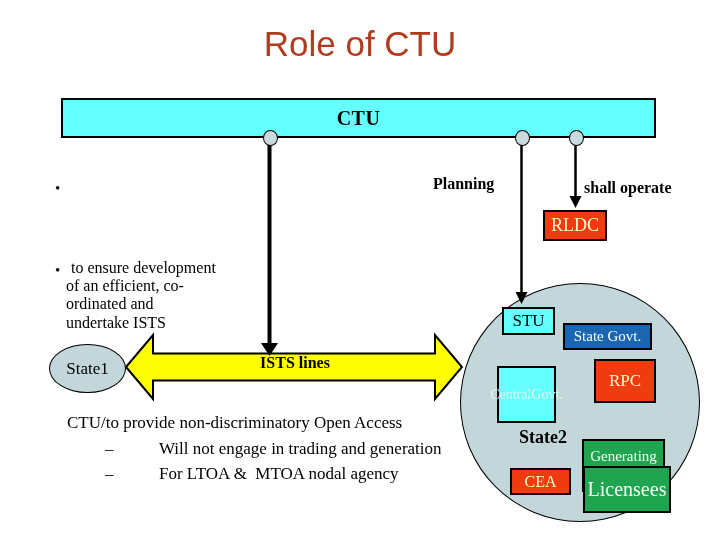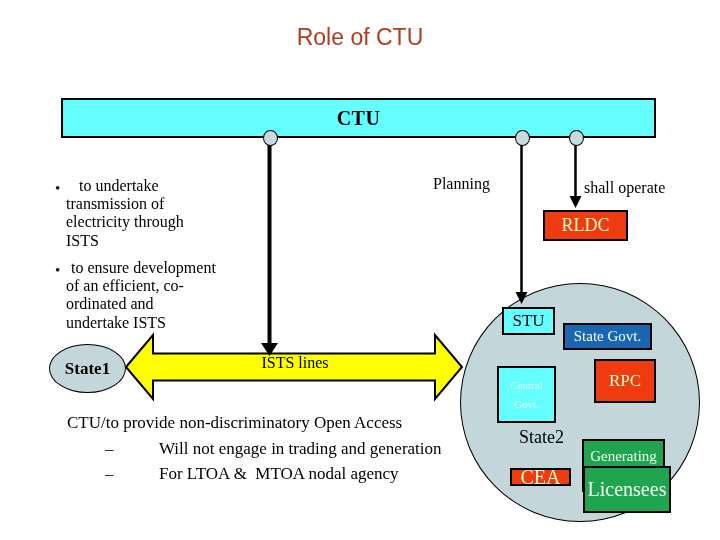--- a/index.html
+++ b/index.html
@@ -1,52 +1,52 @@
 <!DOCTYPE html>
 <html style="--title: #AF3C1E; --cyan: #66FFFF; --red: #EE3B10; --cream: #FFFFCC; --green: #21A44F; --blue: #1A66B0; --yellow: #FFFF00; --zone: #C3D7DA; --outline: #000000;"><head>
 <meta charset="utf-8">
 <style>
   html,body{margin:0;padding:0;background:#fff;}
   #slide{position:relative;width:720px;height:540px;background:#fff;overflow:hidden;
          font-family:"Liberation Serif",serif;color:#000;}
 
   .title{position:absolute;left:0;right:0;top:24px;text-align:center;
-         font-family:"Liberation Sans",sans-serif;font-size:23px;color:var(--title);}
+         font-family:"Liberation Sans",sans-serif;font-size:35px;color:var(--title);}
 
   .banner{position:absolute;left:61px;top:98px;width:595px;height:40px;box-sizing:border-box;
           background:var(--cyan);border:2px solid var(--outline);
           display:flex;align-items:center;justify-content:center;
           font-weight:bold;font-size:20px;letter-spacing:.5px;}
 
   .connector{position:absolute;width:13px;height:14px;border-radius:50%;
              background:#C9DADF;border:1.3px solid var(--outline);z-index:4;}
 
   svg.overlay{position:absolute;left:0;top:0;z-index:2;pointer-events:none;}
 
   .zone{position:absolute;left:460px;top:283px;width:240px;height:239px;box-sizing:border-box;
         background:var(--zone);border:1.5px solid var(--outline);border-radius:50%;z-index:1;}
 
   .node{position:absolute;box-sizing:border-box;border:2px solid var(--outline);z-index:3;
         display:flex;align-items:center;justify-content:center;text-align:center;}
-  .rldc{left:543px;top:210px;width:85px;height:31px;background:var(--red);color:var(--cream);font-size:18px;}
+  .rldc{left:543px;top:210px;width:64px;height:31px;background:var(--red);color:var(--cream);font-size:18px;}
   .stu{left:502px;top:307px;width:53px;height:28px;background:var(--cyan);color:#000;font-size:17px;}
   .sgovt{left:563px;top:323px;width:89px;height:27px;background:var(--blue);color:#fff;font-size:15px;}
   .cgovt{left:497px;top:366px;width:59px;height:57px;background:var(--cyan);color:#DCFBF4;
-         font-size:11px;flex-direction:column;line-height:19px;}
+         font-size:14px;flex-direction:row;line-height:19px;}
   .rpc{left:594px;top:359px;width:62px;height:44px;background:var(--red);color:var(--cream);font-size:17px;}
   .gen{left:582px;top:403px;width:83px;height:53px;background:var(--green);color:#F2FFF2;
        font-size:15px;flex-direction:column;line-height:19px;margin-top:36px;}
-  .cea{left:510px;top:468px;width:61px;height:18px;background:var(--red);color:var(--cream);font-size:20px;}
+  .cea{left:510px;top:468px;width:61px;height:27px;background:var(--red);color:var(--cream);font-size:16px;}
   .lic{left:583px;top:466px;width:88px;height:47px;background:var(--green);color:#F2FFF2;font-size:20px;}
 
   .state1{position:absolute;left:49px;top:344px;width:77px;height:49px;box-sizing:border-box;
           background:var(--zone);border:1.5px solid var(--outline);border-radius:50%;z-index:3;
-          display:flex;align-items:center;justify-content:center;font-size:17px;font-weight:bold;}
+          display:flex;align-items:center;justify-content:center;font-size:17px;}
 
-  .lbl{position:absolute;z-index:3;font-size:16px;white-space:nowrap;}
+  .lbl{position:absolute;z-index:3;font-size:16px;white-space:nowrap;font-weight:bold;}
   .planning{left:433px;top:175px;}
   .shall{left:584px;top:179px;}
   .ists{left:165px;top:354px;width:260px;text-align:center;white-space:normal;}
   .state2{left:519px;top:427px;font-size:18px;}
 
   .bullet-dot{position:absolute;z-index:3;font-size:15px;}
   .bd1{left:55px;top:180px;} .bd2{left:55px;top:262px;}
   .btext{position:absolute;left:66px;z-index:3;font-size:16px;line-height:18.2px;width:180px;}
   .bt1{top:177px;} .bt2{top:259px;}
   .btext .indent1{padding-left:13px;} .btext .indent2{padding-left:5px;}
@@ -82,26 +82,20 @@
       <line x1="521.5" y1="140" x2="521.5" y2="293" stroke="#000" stroke-width="2.5"></line>
       <polygon points="515.5,292 527.5,292 521.5,304" fill="#000"></polygon>
     </g>
     <g>
       <line x1="575.5" y1="140" x2="575.5" y2="197" stroke="#000" stroke-width="2.5"></line>
       <polygon points="569.5,196 581.5,196 575.5,208" fill="#000"></polygon>
     </g>
   </svg>
 
   <span class="bullet-dot bd1">•</span>
-  <div class="btext bt1">
-    <div class="indent1">to undertake</div>
-    <div>transmission of</div>
-    <div>electricity through</div>
-    <div>ISTS</div>
-  </div>
   <span class="bullet-dot bd2">•</span>
   <div class="btext bt2">
     <div class="indent2">to ensure development</div>
     <div>of an efficient, co-</div>
     <div>ordinated and</div>
     <div>undertake ISTS</div>
   </div>
 
   <div class="lbl planning">Planning</div>
   <div class="lbl shall">shall operate</div>

